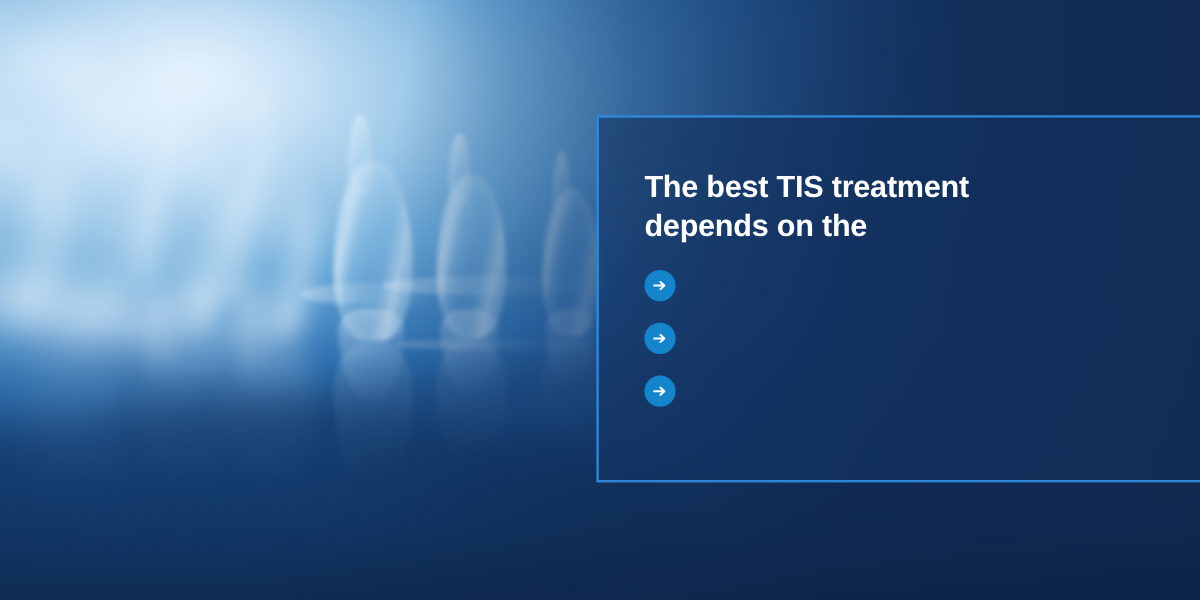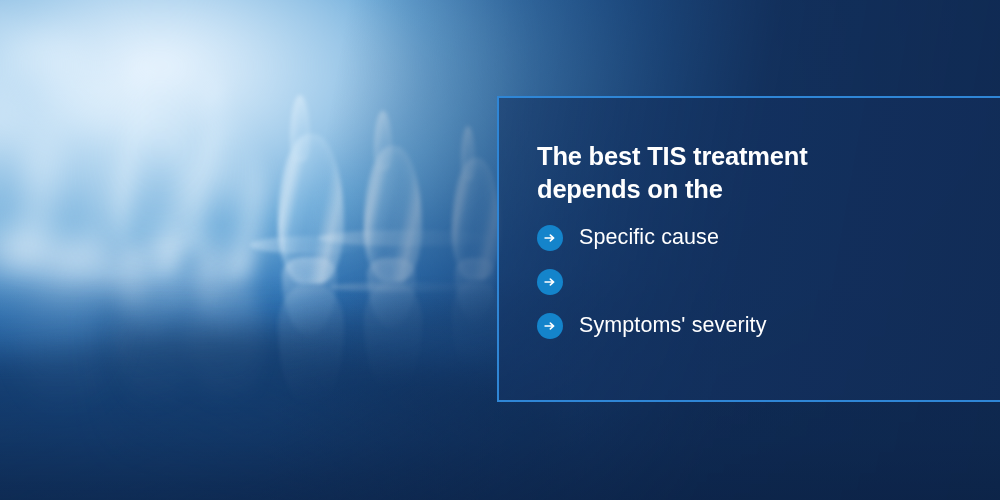--- a/index.html
+++ b/index.html
@@ -250,37 +250,35 @@
       <h1 class="headline">The best TIS treatment depends on the</h1>
 
       <ul class="bullets">
 
         <li class="bullet">
           <span class="arrow-circle">
             <svg width="14" height="14" viewBox="0 0 16 16" aria-hidden="true">
               <path d="M2.4 8 H11.6 M8.4 4.6 L12.2 8 L8.4 11.4" fill="none" stroke="#ffffff" stroke-width="1.9" stroke-linecap="round" stroke-linejoin="round"></path>
             </svg>
           </span>
-          <span class="bullet-label">Specific cause</span>
         </li>
 
         <li class="bullet">
           <span class="arrow-circle">
             <svg width="14" height="14" viewBox="0 0 16 16" aria-hidden="true">
               <path d="M2.4 8 H11.6 M8.4 4.6 L12.2 8 L8.4 11.4" fill="none" stroke="#ffffff" stroke-width="1.9" stroke-linecap="round" stroke-linejoin="round"></path>
             </svg>
           </span>
         </li>
 
         <li class="bullet">
           <span class="arrow-circle">
             <svg width="14" height="14" viewBox="0 0 16 16" aria-hidden="true">
               <path d="M2.4 8 H11.6 M8.4 4.6 L12.2 8 L8.4 11.4" fill="none" stroke="#ffffff" stroke-width="1.9" stroke-linecap="round" stroke-linejoin="round"></path>
             </svg>
           </span>
-          <span class="bullet-label">Symptoms' severity</span>
         </li>
 
       </ul>
     </div>
   </div>
 
 </div>
 
 </body></html>

